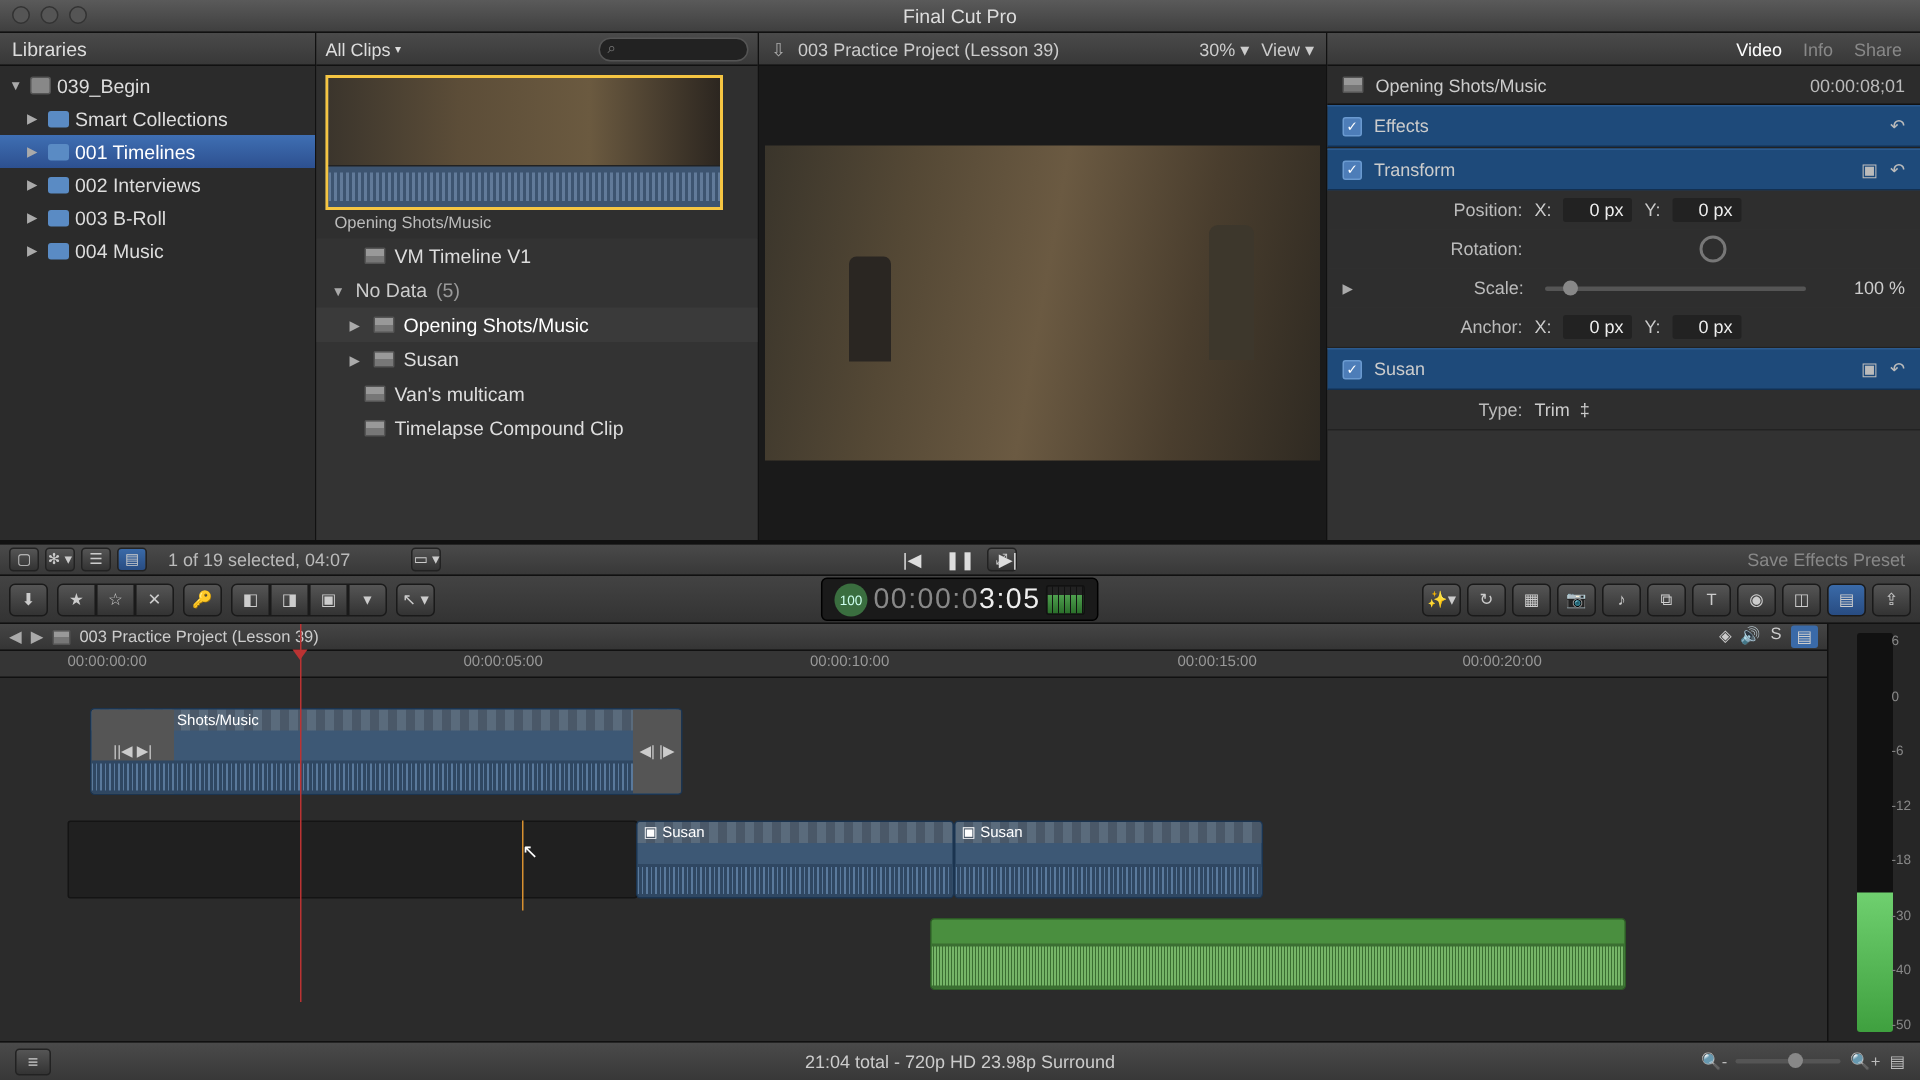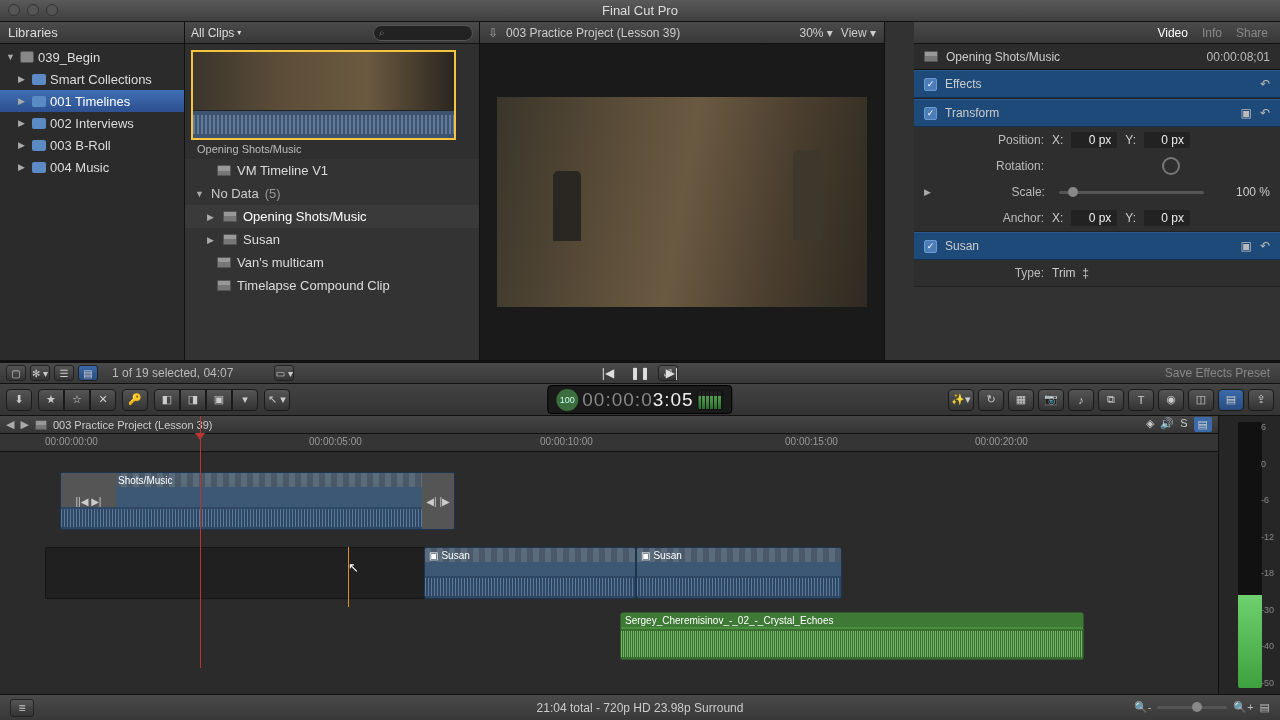--- a/index.html
+++ b/index.html
@@ -7,21 +7,21 @@
 
 
 .titlebar { height: 22px; background: linear-gradient(#5a5a5a,#3f3f3f); display: flex; align-items: center; justify-content: center; font-size: 13px; color: #ddd; border-bottom: 1px solid #111; }
 .traffic { position: absolute; left: 8px; top: 4px; display: flex; gap: 7px; }
 .traffic span { width: 12px; height: 12px; border-radius: 50%; background: #555; border: 1px solid #333; display: block; }
 
 
 .top-row { display: flex; height: 340px; border-bottom: 2px solid #111; }
 
 
-.libraries { width: 185px; background: #2b2b2b; border-right: 1px solid #111; display: flex; flex-direction: column; }
+.libraries { width: 211px; background: #2b2b2b; border-right: 1px solid #111; display: flex; flex-direction: column; }
 .panel-header { height: 22px; background: linear-gradient(#4a4a4a,#383838); display: flex; align-items: center; padding: 0 8px; font-size: 13px; color: #ddd; border-bottom: 1px solid #111; }
 .tree { flex: 1; overflow: auto; padding-top: 2px; }
 .tree-item { display: flex; align-items: center; height: 22px; padding-left: 6px; gap: 4px; font-size: 13px; color: #ddd; }
 .tree-item .disclosure { width: 10px; font-size: 9px; color: #aaa; }
 .tree-item.selected { background: linear-gradient(#3f6fb3,#2d5090); color: #fff; }
 .tree-item.indent1 { padding-left: 18px; }
 .folder-icon { width: 14px; height: 11px; background: #5a8bc4; border-radius: 2px; }
 .lib-icon { width: 14px; height: 12px; background: #888; border-radius: 2px; border: 1px solid #555; }
 
 
@@ -48,21 +48,21 @@
 .viewer { flex: 1; background: #2a2a2a; display: flex; flex-direction: column; border-right: 1px solid #111; }
 .viewer-header { height: 22px; background: linear-gradient(#4a4a4a,#383838); display:flex; align-items:center; padding:0 8px; gap:8px; border-bottom:1px solid #111;}
 .viewer-header .spacer { flex:1; }
 .viewer-header .zoom { color:#ccc; font-size:12px; }
 .viewer-canvas { flex:1; display:flex; align-items:center; justify-content:center; background:#1a1a1a; }
 .video-frame { width: 370px; height: 210px; background: linear-gradient(100deg,#3a352b 0%, #544835 25%, #6b5a42 50%, #4a3e2e 75%, #2f2a22 100%); position:relative; overflow:hidden;}
 .video-frame::before{content:"";position:absolute;left:15%;top:35%;width:28px;height:70px;background:#2a2622;border-radius:5px 5px 0 0;}
 .video-frame::after{content:"";position:absolute;right:12%;top:25%;width:30px;height:90px;background:#3d372c;border-radius:6px 6px 0 0;}
 
 
-.inspector { width: 395px; background: #323232; display:flex; flex-direction:column;padding-left:29px;}
+.inspector { width: 395px; background: #323232; display:flex; flex-direction:column;}
 .inspector-tabs { height:22px; background:linear-gradient(#4a4a4a,#383838); display:flex; justify-content:flex-end; gap:14px; padding:0 12px; align-items:center; border-bottom:1px solid #111;}
 .inspector-tabs span { font-size:12px; color:#888; }
 .inspector-tabs span.active { color:#fff; }
 .insp-title { height:26px; display:flex; align-items:center; padding:0 10px; gap:8px; background:#2c2c2c; border-bottom:1px solid #111;}
 .insp-title .tc { margin-left:auto; color:#bbb; font-size:12px;}
 .insp-section { border-bottom:1px solid #222; }
 .insp-section-hdr { height:28px; display:flex; align-items:center; padding:0 10px; gap:8px; background:#1e4a7a; border-top:1px solid #2b5a8f; border-bottom:1px solid #123052;}
 .insp-check { width:13px; height:13px; background:#4d7db8; border:1px solid #6a9ad0; border-radius:2px; display:flex; align-items:center; justify-content:center; font-size:9px; color:#fff;}
 .insp-section-hdr .tools { margin-left:auto; display:flex; gap:8px; color:#bbb;}
 .insp-row { height:26px; display:flex; align-items:center; padding:0 10px; gap:8px; background:#2e2e2e; font-size:12px;}
@@ -427,23 +427,20 @@
         <div class="wave"></div>
       </div>
       <div class="clip clip-susan2">
         <div class="thumbbar">
             <span>▣</span>
             <span>Susan</span>
           </div>
         <div class="wave"></div>
       </div>
       <div class="clip audio clip-music">
-        <div class="thumbbar">
-            <span>Sergey_Cheremisinov_-_02_-_Crystal_Echoes</span>
-          </div>
         <div class="wave"></div>
       </div>
       <div class="cursor-indicator" style="left:348px; top:108px;">↖</div>
       <div style="position:absolute;left:348px;top:95px;width:1px;height:60px;background:#d89030;"></div>
     </div>
   </div>
   <div class="meters">
     <div class="meter-scale">
       <div class="meter-bars">
           <div class="meter-fill"></div>

